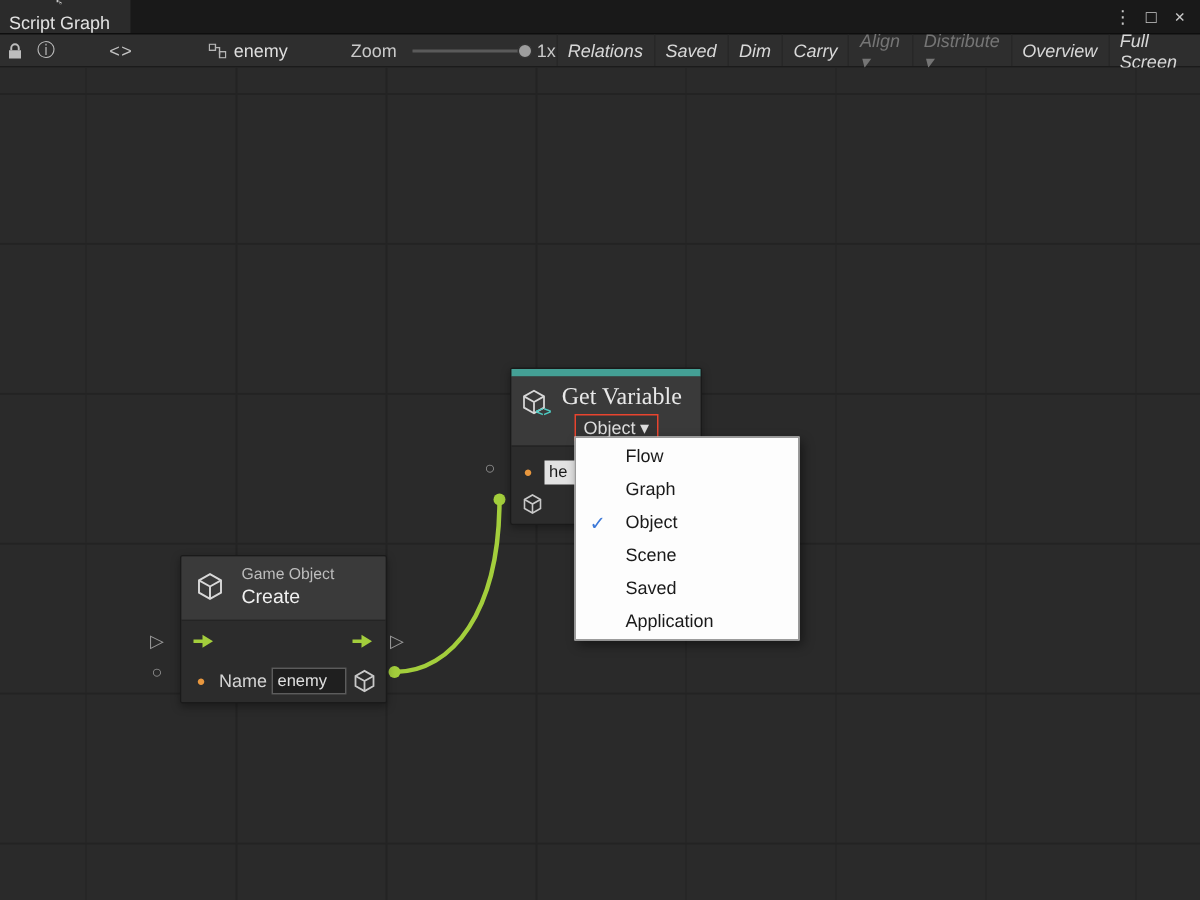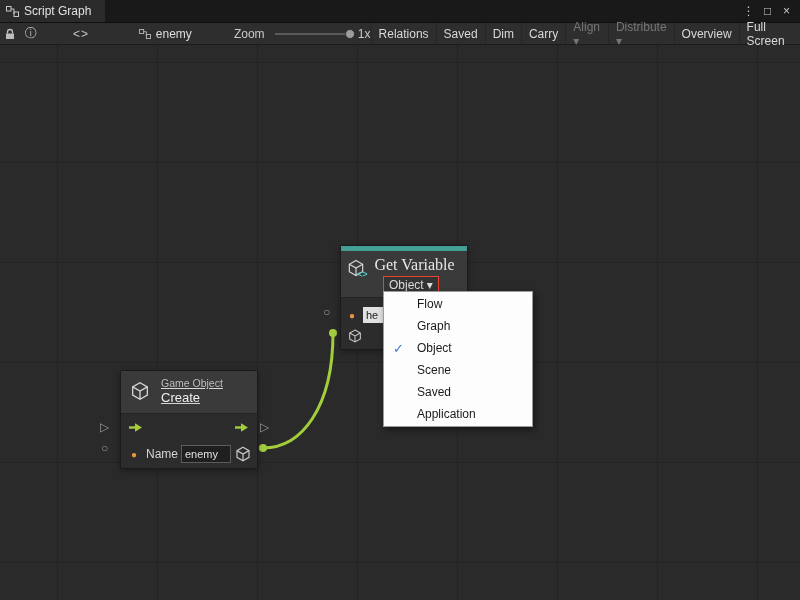--- a/index.html
+++ b/index.html
@@ -9,21 +9,21 @@
     background:#191919;
     color:#d6d6d6;
     position:relative;
     user-select:none;
   }
 
   
   .titlebar { height:22px; background:#191919; display:flex; align-items:center; }
   .tab {
     height:22px; display:flex; align-items:center; gap:5px;
-    padding:0 14px 0 6px; background:#2b2b2b; font-size:12px; color:#e2e2e2;
+    padding:0 14px 0 6px; background:#2b2b2b; font-size:12px; color:#e2e2e2;flex-direction:column;
   }
   .titlebar-right { margin-left:auto; display:flex; gap:2px; padding-right:5px; }
   .win-ico { width:17px; text-align:center; color:#c8c8c8; font-size:12px; line-height:22px; }
 
   
   .toolbar {
     height:23px; background:#2e2e2e; border-top:1px solid #0e0e0e;
     border-bottom:1px solid #1b1b1b; display:flex; align-items:center;
     font-size:12px; color:#d6d6d6;
   }
@@ -32,21 +32,21 @@
   .graph-name { margin-left:44px; display:flex; align-items:center; gap:5px; color:#dedede; }
   .zoom-label { margin-left:42px; color:#c9c9c9; }
   .slider { margin-left:10px; width:82px; height:14px; position:relative; }
   .slider-track { position:absolute; top:6px; left:0; right:0; height:2px; background:#5a5a5a; }
   .slider-thumb {
     position:absolute; top:2px; left:70px; width:10px; height:10px;
     border-radius:50%; background:#9d9d9d; border:1px solid #333;
   }
   .zoom-value { margin-left:7px; color:#c9c9c9; }
   .tb-buttons { margin-left:auto; display:flex; height:100%; }
-  .tbtn { padding:0 7px; display:flex; align-items:center; height:100%; color:#d8d8d8; border-left:1px solid #272727; }
+  .tbtn { padding:0 7px; display:flex; align-items:center; height:100%; color:#d8d8d8; border-left:1px solid #272727;font-style:italic; }
   .tbtn.disabled { color:#757575; }
 
   
   .canvas {
     position:absolute; top:45px; left:0; width:800px; height:555px;
     background-color:#2a2a2a;
     background-image:
       repeating-linear-gradient(to right, #232323 0 1px, transparent 1px 100px),
       repeating-linear-gradient(to bottom, #232323 0 1px, transparent 1px 100px);
     background-position:57px 17px;
@@ -76,21 +76,21 @@
     position:absolute; left:22px; top:9px; width:42px; height:16px;
     background:#e2e2e2; color:#1a1a1a; border:none; font-size:11px;
     font-family:"Liberation Sans", sans-serif; padding:0 3px;
   }
   .gv-cube2 { position:absolute; left:6px; top:30px; }
 
   
   .cr-node { left:120px; top:325px; width:138px; }
   .cr-header { height:42px; }
   .cr-cube { position:absolute; left:8px; top:9px; }
-  .cr-texts { margin-left:40px; padding-top:6px;text-decoration:underline; }
+  .cr-texts { margin-left:40px; padding-top:6px; }
   .cr-category { font-size:10.5px; color:#bdbdbd; }
   .cr-title { font-size:13px; color:#f0f0f0; margin-top:1px; }
   .cr-body { background:#2c2c2c; border-top:1px solid #242424; }
   .cr-row { position:relative; height:27px; }
   .arrow-left { position:absolute; left:7px; top:8px; }
   .arrow-right { position:absolute; right:7px; top:8px; }
   .cr-dot { position:absolute; left:10px; top:8px; color:#e8973e; font-size:10px; }
   .cr-name-label { position:absolute; left:25px; top:6px; font-size:12px; color:#d4d4d4; }
   .cr-name-input {
     position:absolute; left:60px; top:4px; width:50px; height:18px;

